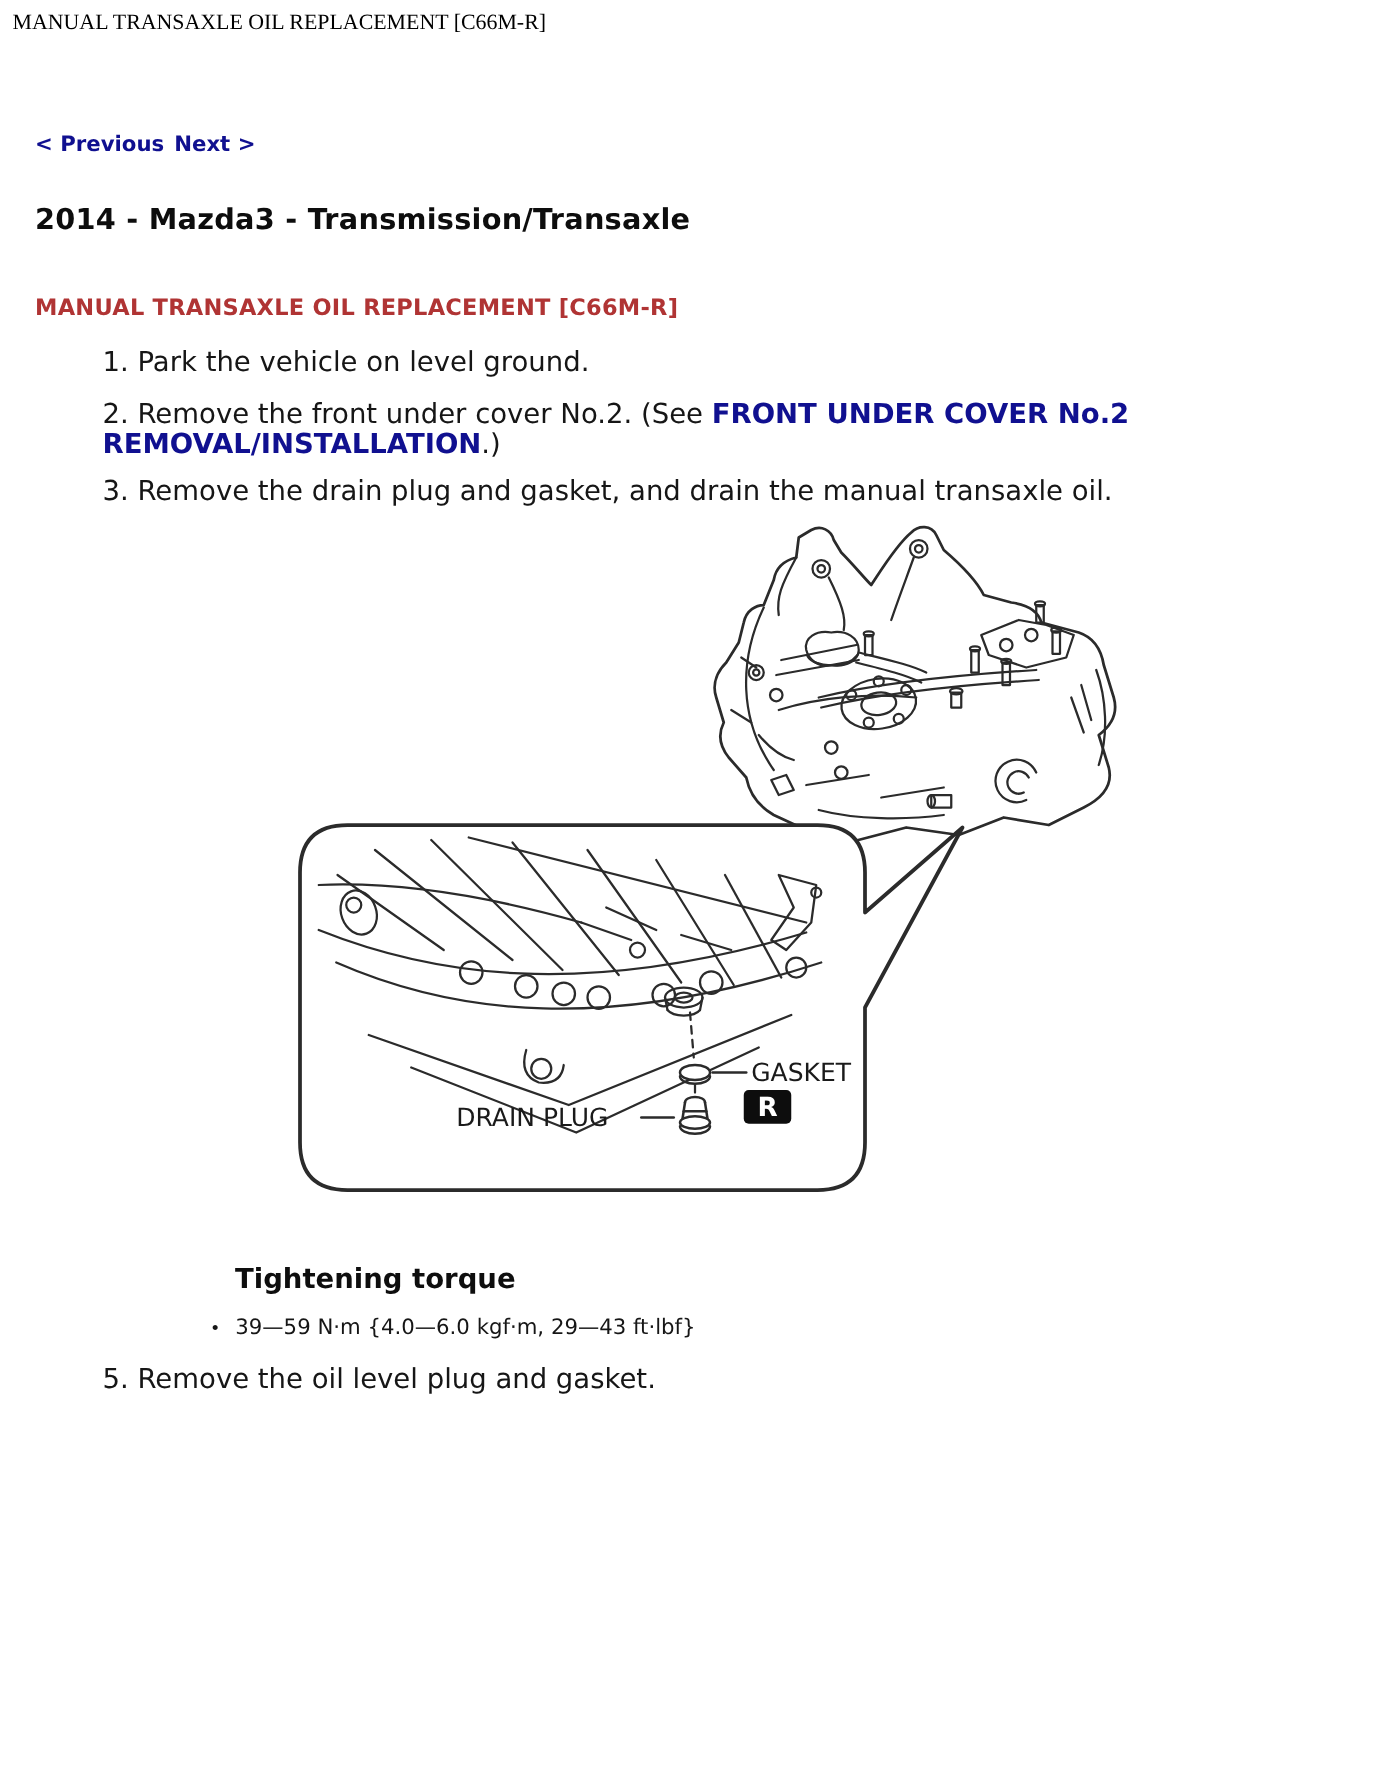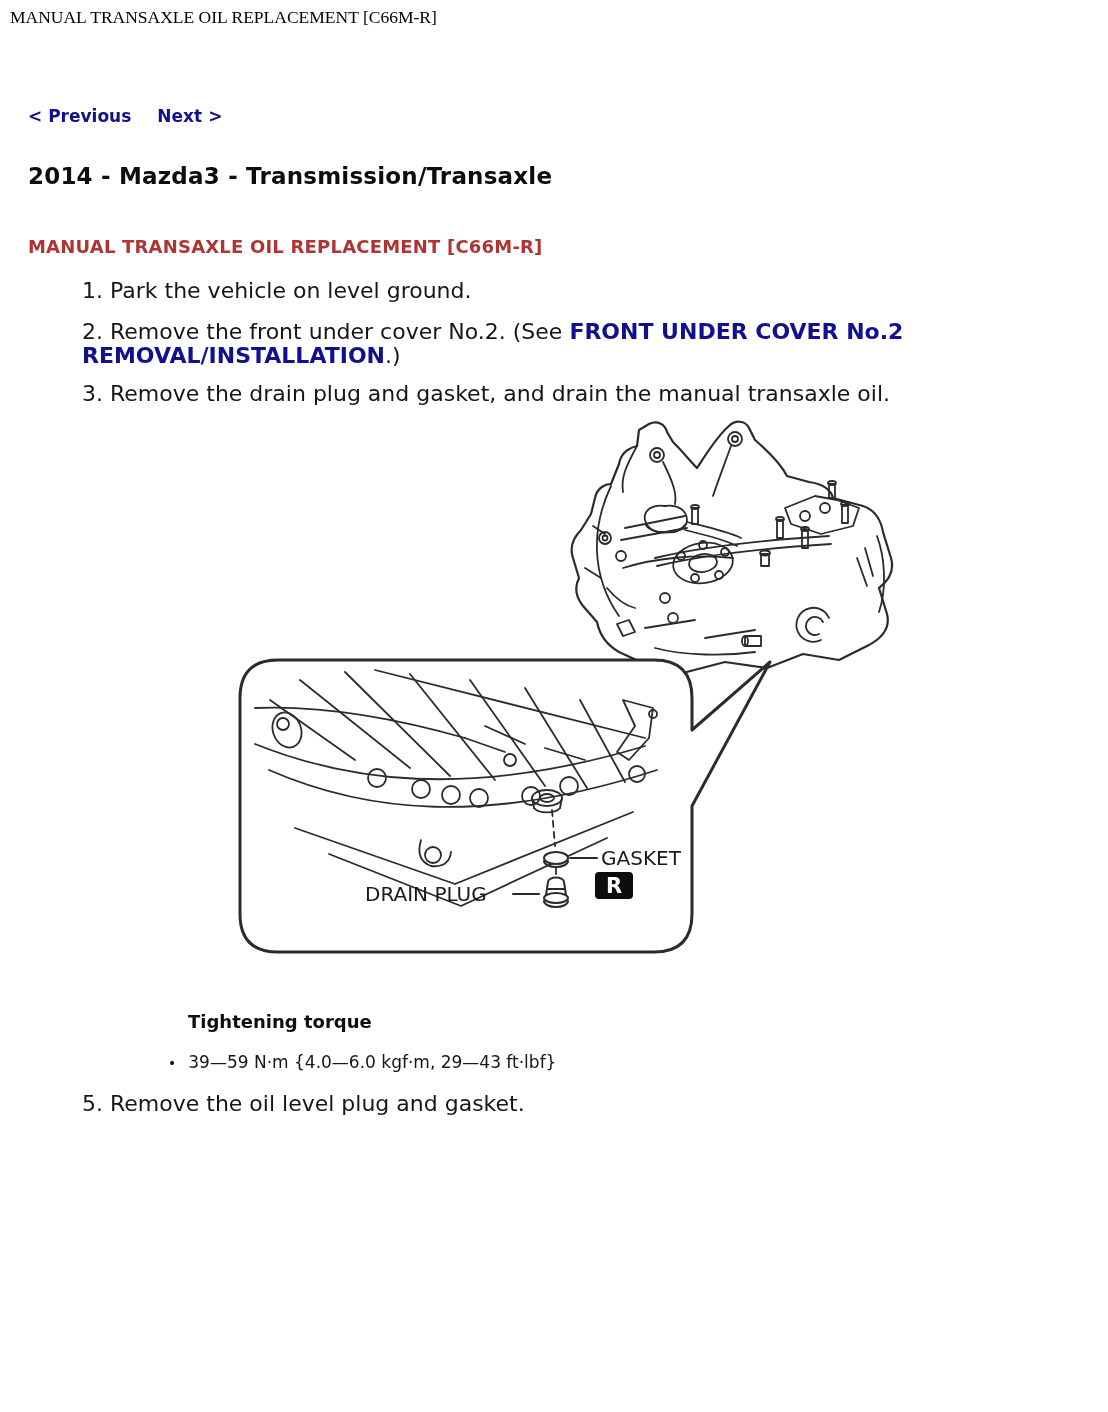--- a/index.html
+++ b/index.html
@@ -1,26 +1,26 @@
 <!DOCTYPE html>
 <html style="--link_blue: #101090; --heading_red: #b03434; --line_art: #2b2b2b;"><head>
 <meta charset="utf-8">
 <style>
   html,body{margin:0;padding:0;background:#fff;}
   .page{position:relative;width:940px;height:1412px;background:#ffffff;
         font-family:"DejaVu Sans",sans-serif;color:#121212;overflow:hidden;}
   .abs{position:absolute;}
   .doc-header{font-family:"Liberation Serif",serif;font-size:17.5px;color:#000;white-space:nowrap;}
-  .nav{display:flex;gap:26px;}
+  .nav{display:flex;gap:8px;}
   .nav a{color:var(--link_blue,#101090);font-weight:bold;font-size:17px;text-decoration:none;cursor:pointer;white-space:nowrap;}
   .title{font-size:23px;font-weight:bold;color:#0d0d0d;white-space:nowrap;letter-spacing:.2px;margin-top:20px;}
   .section-heading{font-size:18px;font-weight:bold;color:var(--heading_red,#b03434);white-space:nowrap;letter-spacing:.2px;}
   .step{font-size:22px;line-height:24px;color:#161616;}
   .inline-link{color:var(--link_blue,#101090);font-weight:bold;text-decoration:none;cursor:pointer;}
-  .torque-heading{font-size:18px;font-weight:bold;color:#0e0e0e;white-space:nowrap;}
+  .torque-heading{font-size:22px;font-weight:bold;color:#0e0e0e;white-space:nowrap;}
   .torque-item{display:flex;align-items:flex-start;gap:12px;font-size:17px;color:#161616;white-space:nowrap;}
   .bullet{font-size:14px;line-height:23px;}
   svg text{font-family:"DejaVu Sans",sans-serif;}
   .figure-label{font-size:20px;fill:#1a1a1a;}
   .badge-letter{font-size:21px;font-weight:bold;fill:#ffffff;}
 </style>
 </head>
 <body>
 
 <div class="page">

